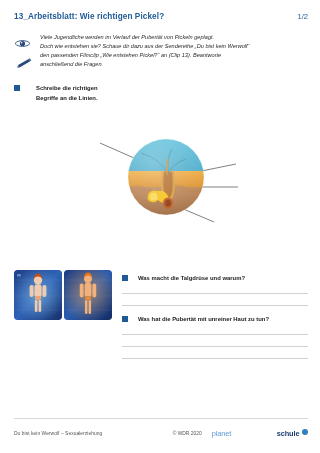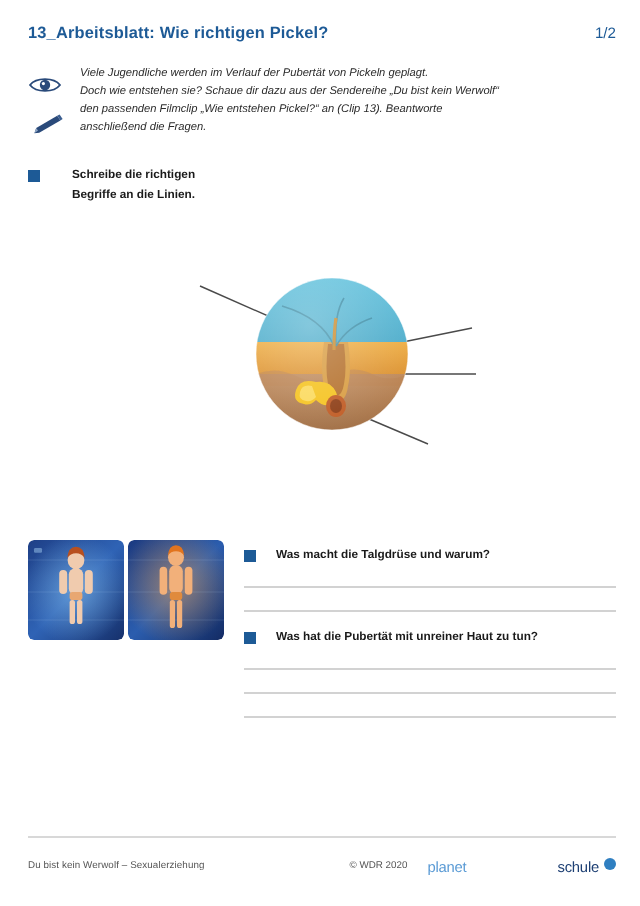--- a/index.html
+++ b/index.html
@@ -198,21 +198,21 @@
     align-items: center;
     gap: 1.5px;
   }
   .logo-planet {
     font-size: 7.4px;
     color: #5b9bd5;
     letter-spacing: -0.1px;
   }
   .logo-schule {
     font-size: 7.4px;
-    font-weight: normal;
+    font-weight: bold;
     color: #1d3f73;
     letter-spacing: -0.1px;
     padding-left: 44px;
   }
   .logo-dot {
     width: 6px;
     height: 6px;
     border-radius: 50%;
     background: #2f7fc1;
     margin-left: 1px;

